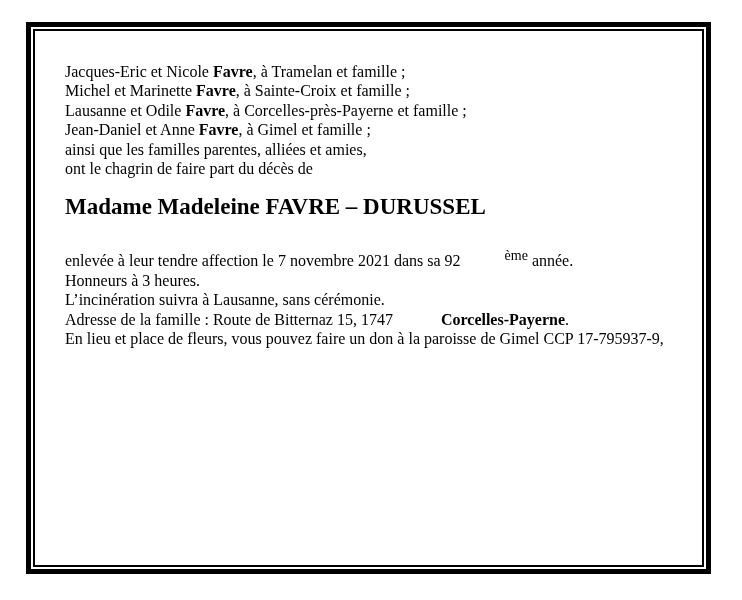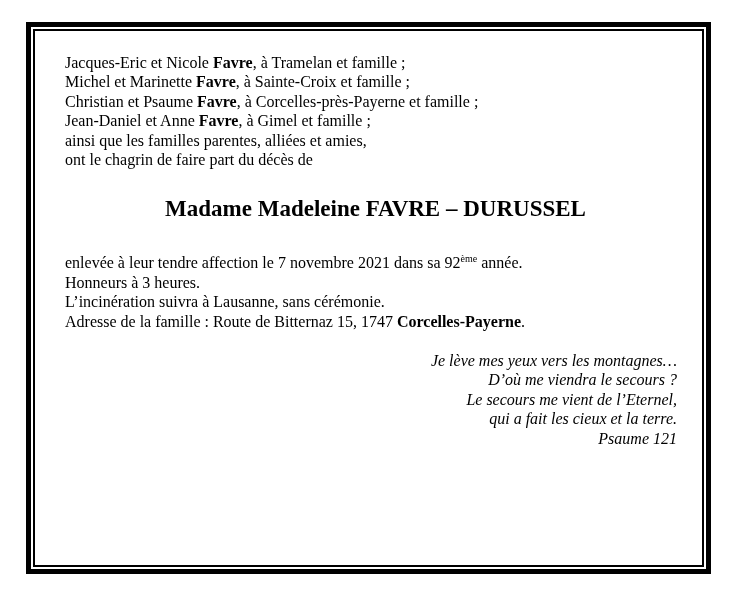--- a/index.html
+++ b/index.html
@@ -33,74 +33,69 @@
     border: 2px solid #000000;
     padding: 17px 16px 0 30px;
     overflow: hidden;
   }
   .line {
     font-size: 16px;
     line-height: 19.4px;
     white-space: nowrap;
   }
   .intro-block {
-    margin-top: 5px;
+    margin-top: 14px;
   }
   .bold-name {
     font-weight: bold;
   }
   .notice-title {
-    margin-top: 26px;
-    text-align: center;
+    margin-top: 15px;
+    text-align: left;
     font-weight: bold;
     font-size: 23px;
     line-height: 27px;
     white-space: nowrap;
   }
   .body-block {
     margin-top: 31px;
   }
   .line sup {
-    font-size: 10px;
+    font-size: 14px;
     line-height: 0;
     vertical-align: super;
+    margin-left: 44px;
   }
   .verse-block {
     margin-top: 20px;
     text-align: right;
     font-style: italic;
     padding-right: 9px;
   }
 </style>
 </head>
 <body>
 
 <div class="frame-outer">
   <div class="frame-inner">
 
     <div class="intro-block">
       <div class="line"><span>Jacques-Eric et Nicole </span><span class="bold-name">Favre</span><span>, à Tramelan et famille ;</span></div>
       <div class="line"><span>Michel et Marinette </span><span class="bold-name">Favre</span><span>, à Sainte-Croix et famille ;</span></div>
-      <div class="line"><span>Christian et Psaume </span><span class="bold-name">Favre</span><span>, à Corcelles-près-Payerne et famille ;</span></div>
+      <div class="line"><span>Lausanne et Odile </span><span class="bold-name">Favre</span><span>, à Corcelles-près-Payerne et famille ;</span></div>
       <div class="line"><span>Jean-Daniel et Anne </span><span class="bold-name">Favre</span><span>, à Gimel et famille ;</span></div>
       <div class="line"><span>ainsi que les familles parentes, alliées et amies,</span><span class="bold-name"></span><span></span></div>
       <div class="line"><span>ont le chagrin de faire part du décès de</span><span class="bold-name"></span><span></span></div>
     </div>
 
     <div class="notice-title">Madame Madeleine FAVRE – DURUSSEL</div>
 
     <div class="body-block">
       <div class="line"><span>enlevée à leur tendre affection le 7 novembre 2021 dans sa 92</span><sup>ème</sup><span class="bold-name"></span><span> année.</span></div>
       <div class="line"><span>Honneurs à 3 heures.</span><sup></sup><span class="bold-name"></span><span></span></div>
       <div class="line"><span>L’incinération suivra à Lausanne, sans cérémonie.</span><sup></sup><span class="bold-name"></span><span></span></div>
       <div class="line"><span>Adresse de la famille : Route de Bitternaz 15, 1747 </span><sup></sup><span class="bold-name">Corcelles-Payerne</span><span>.</span></div>
+      <div class="line"><span>En lieu et place de fleurs, vous pouvez faire un don à la paroisse de Gimel CCP 17-795937-9,</span><sup></sup><span class="bold-name"></span><span></span></div>
     </div>
 
-    <div class="verse-block">
-      <div class="line">Je lève mes yeux vers les montagnes…</div>
-      <div class="line">D’où me viendra le secours ?</div>
-      <div class="line">Le secours me vient de l’Eternel,</div>
-      <div class="line">qui a fait les cieux et la terre.</div>
-      <div class="line">Psaume 121</div>
-    </div>
 
   </div>
 </div>
 
 </body></html>

